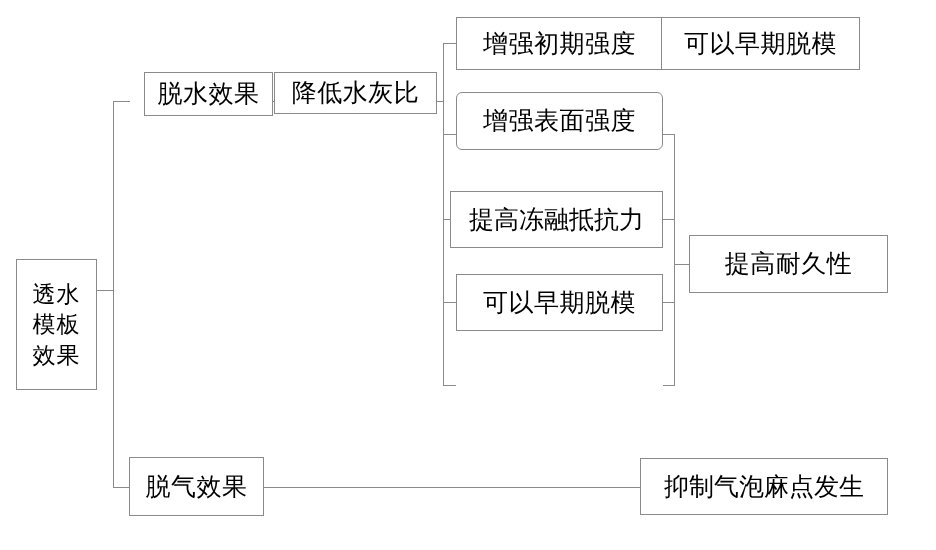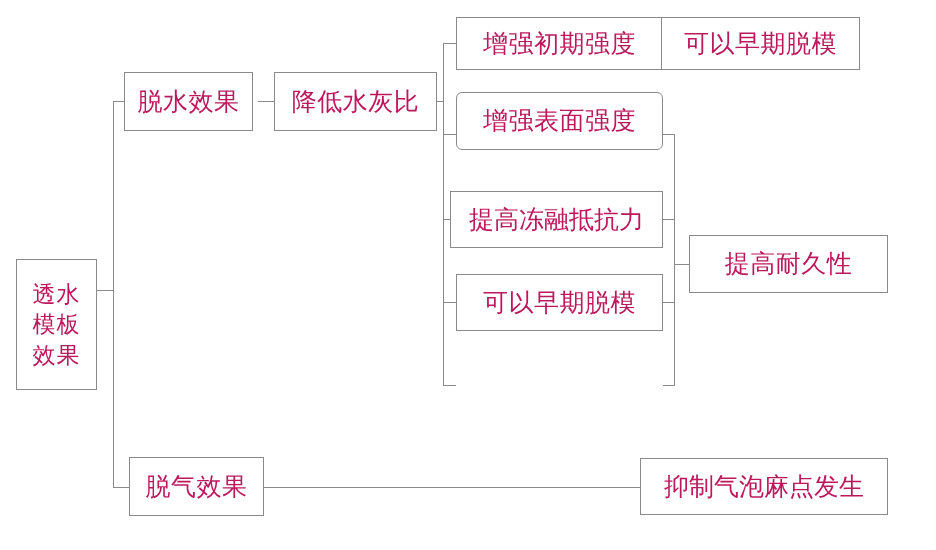--- a/index.html
+++ b/index.html
@@ -18,21 +18,21 @@
     overflow: hidden;
   }
   .node {
     position: absolute;
     box-sizing: border-box;
     border: 1px solid #8a8a8a;
     background: #ffffff;
     display: flex;
     align-items: center;
     justify-content: center;
-    color: #be185d;
+    color: #000000;
     font-family: "DejaVu Serif", "Liberation Serif", serif;
     font-size: 25px;
     line-height: 1.12;
     letter-spacing: 0.5px;
     white-space: pre-line;
     text-align: center;
     z-index: 2;
   }
   .node.root {
     font-size: 23px;
@@ -79,23 +79,23 @@
   <div class="edge h" style="left:663px; top:385px; width:12px;"></div>
   <div class="edge v" style="left:674px; top:134px; height:252px;"></div>
   <div class="edge h" style="left:674px; top:264px; width:15px;"></div>
 
   <div class="edge h" style="left:258px; top:487px; width:382px;"></div>
 
   <div class="node root" style="left:16px; top:225px; width:81px; height:131px;">透水
 模板
 效果</div>
 
-  <div class="node" style="left:124px; top:72px; width:129px; height:59px;">脱水效果</div>
+  <div class="node" style="left:144px; top:72px; width:129px; height:44px;">脱水效果</div>
 
-  <div class="node" style="left:274px; top:72px; width:163px; height:59px;">降低水灰比</div>
+  <div class="node" style="left:274px; top:72px; width:163px; height:42px;">降低水灰比</div>
 
   <div class="node" style="left:456px; top:17px; width:207px; height:53px;">增强初期强度</div>
 
   <div class="node" style="left:456px; top:92px; width:207px; height:58px;border-radius:6px;">增强表面强度</div>
 
   <div class="node tight" style="left:450px; top:191px; width:213px; height:57px;">提高冻融抵抗力</div>
 
   <div class="node" style="left:456px; top:274px; width:207px; height:57px;">可以早期脱模</div>
 
 

